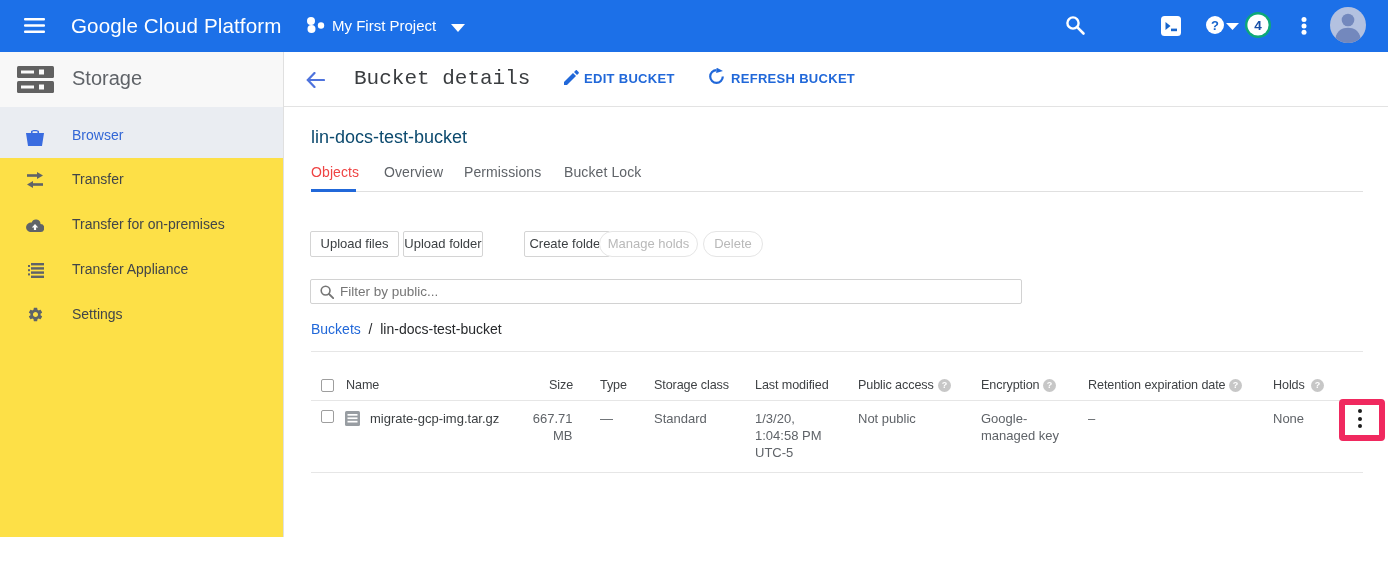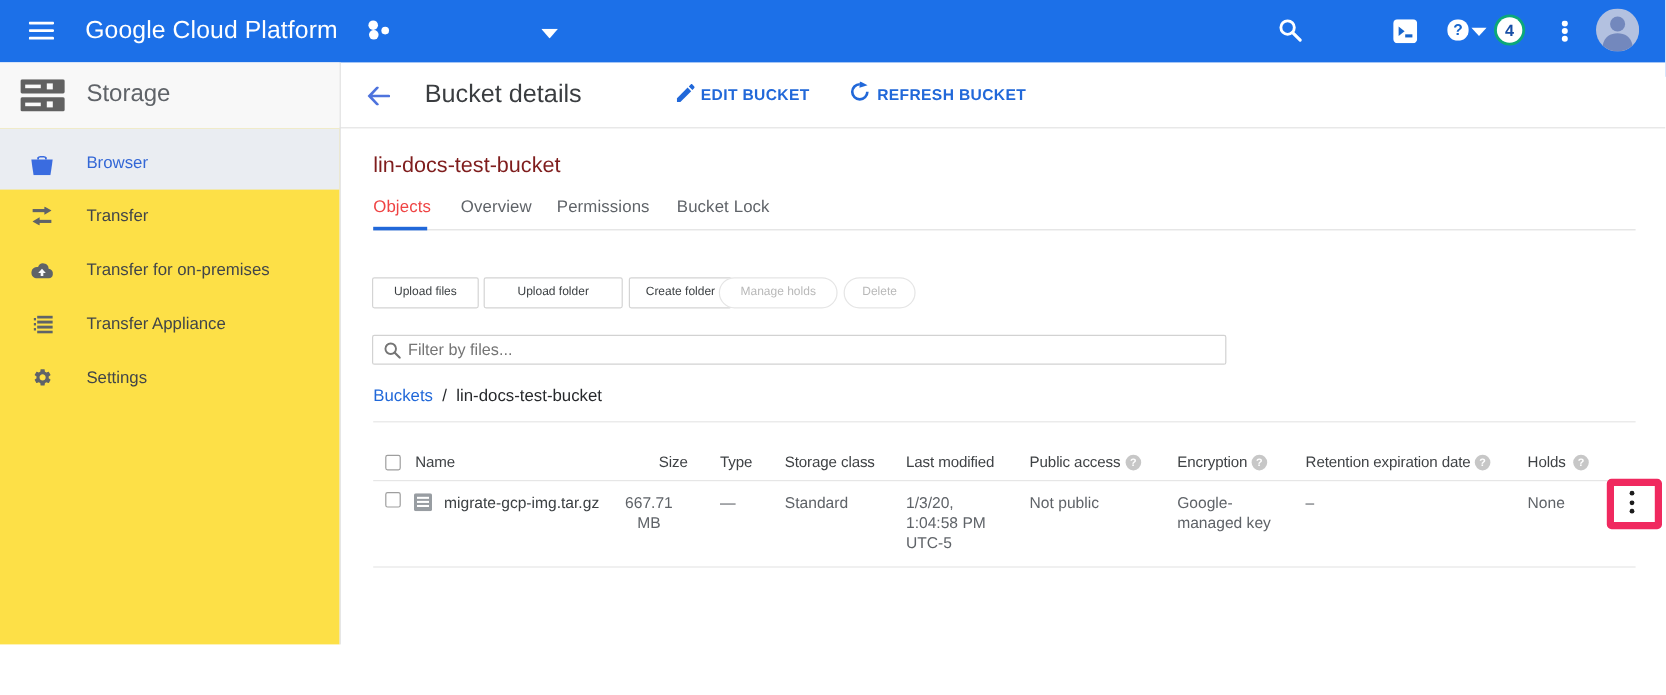--- a/index.html
+++ b/index.html
@@ -7,34 +7,34 @@
 #app { position:relative; width:1388px; height:579px; overflow:hidden; background:#fff; }
 .abs { position:absolute; }
 
 #topbar { position:absolute; left:0; top:0; width:1388px; height:64px; background:#1c70e8; }
 #logo { position:absolute; left:71px; top:0; height:52px; line-height:52px; font-size:20.6px; color:#fff; letter-spacing:0.1px; }
 #proj { position:absolute; left:332px; top:0; height:52px; line-height:52px; font-size:15px; color:#fff; }
 
 #band2 { position:absolute; left:0; top:52px; width:1388px; height:55px; background:#fff; border-bottom:1px solid #e3e3e3; }
 #band2-left { position:absolute; left:0; top:0; width:283px; height:55px; background:#f8f8f8; }
 #storage-t { position:absolute; left:72px; top:0; height:55px; line-height:53px; font-size:20px; color:#5f6368; }
-#bucketdetails { position:absolute; left:354px; top:0; height:55px; line-height:53px; font-size:21px; color:#3a3d40; }
+#bucketdetails { position:absolute; left:354px; top:0; height:55px; line-height:53px; font-size:21px; color:#3a3d40;font-family:Liberation Mono, monospace; }
 .actbtn { position:absolute; top:0; height:65px; line-height:54px; font-size:13px; font-weight:bold; color:#2168d9; letter-spacing:0.3px; }
 
 #sidebar { position:absolute; left:0; top:107px; width:283px; height:430px; background:#fde047; }
 #vline { position:absolute; left:283px; top:52px; width:1px; height:485px; background:#e0e0e0; }
 .navrow { position:absolute; left:0; width:283px; height:45px; }
 .navrow .lbl { position:absolute; left:72px; top:0; height:45px; line-height:45px; font-size:14px; color:#414549; }
 #nav-browser { top:0px; height:51px; background:#eaedf2; }
 #nav-browser .lbl { color:#3367d6; }
-#bname { position:absolute; left:311px; top:127px; font-size:18px; color:#7f1d1d; }
+#bname { position:absolute; left:311px; top:127px; font-size:18px; color:#0c4a6e; }
 .tab { position:absolute; top:160px; height:24px; line-height:24px; font-size:14px; color:#5f6368; letter-spacing:0.1px; }
 #tabrule { position:absolute; left:311px; top:191px; width:1052px; height:1px; background:#e0e0e0; }
 #tabsel { position:absolute; left:311px; top:189px; width:45px; height:3px; background:#2168d9; }
-.btn { position:absolute; top:231px; height:26px; background:#fff; border:1px solid #d4d4d4; border-radius:2px; font-size:10px; color:#3c4043; text-align:center; line-height:24px; }
+.btn { position:absolute; top:231px; height:26px; background:#fff; border:1px solid #d4d4d4; border-radius:2px; font-size:13px; color:#3c4043; text-align:center; line-height:24px; }
 .btn.dis { color:#b9b9b9; border-color:#e5e5e5;border-radius:13px; }
 #filter { position:absolute; left:310px; top:279px; width:712px; height:25px; border:1px solid #d2d2d2; border-radius:2px; background:#fff; }
 #filter span { position:absolute; left:29px; top:0; height:23px; line-height:23px; font-size:13.5px; color:#757575; }
 #crumb { position:absolute; left:311px; top:321px; font-size:14px; color:#27292c; }
 #crumb a { color:#2168d9; text-decoration:none; }
 
 .hline { position:absolute; left:311px; width:1052px; height:1px; background:#e6e6e6; }
 .cb { position:absolute; width:13px; height:13px; border:1px solid #9e9e9e; border-radius:2px; background:#fff; }
 .th { position:absolute; top:378px; height:15px; line-height:15px; font-size:12.6px; color:#3f4245; letter-spacing:-0.1px; }
 .td { position:absolute; font-size:13px; color:#5f6368; line-height:17px; }
@@ -52,20 +52,21 @@
       <rect x="0" y="0" width="21" height="2.4" rx="1" fill="#fff"></rect>
       <rect x="0" y="6.3" width="21" height="2.4" rx="1" fill="#fff"></rect>
       <rect x="0" y="12.6" width="21" height="2.4" rx="1" fill="#fff"></rect>
     </svg>
     <div id="logo">Google Cloud Platform</div>
     <svg class="abs" style="left:304px;top:14px" width="22" height="22" viewBox="0 0 22 22">
       <circle cx="7" cy="7" r="4" fill="#fff"></circle>
       <circle cx="7.5" cy="15" r="4" fill="#fff"></circle>
       <circle cx="17" cy="11.5" r="3.2" fill="#fff"></circle>
     </svg>
+    <div id="proj">My First Project</div>
     <svg class="abs" style="left:451px;top:24px" width="14" height="8" viewBox="0 0 14 8">
         <path d="M0 0 L14 0 L7 8 Z" fill="#fff"></path>
       </svg>
 
     <svg class="abs" style="left:1064px;top:14px" width="22" height="22" viewBox="0 0 22 22">
       <circle cx="9" cy="9" r="5.6" fill="none" stroke="#fff" stroke-width="2.4"></circle>
       <line x1="13.2" y1="13.2" x2="19.5" y2="19.5" stroke="#fff" stroke-width="2.6" stroke-linecap="round"></line>
     </svg>
 
     <svg class="abs" style="left:1161px;top:16px" width="20" height="20" viewBox="0 0 20 20">
@@ -181,31 +182,31 @@
 
   <div id="bname">lin-docs-test-bucket</div>
   <div class="tab" style="left:311px;color:#ef4444">Objects</div>
   <div class="tab" style="left:384px">Overview</div>
   <div class="tab" style="left:464px">Permissions</div>
   <div class="tab" style="left:564px">Bucket Lock</div>
   <div id="tabrule"></div>
   <div id="tabsel"></div>
 
   <div class="btn" style="left:310px;width:89px">Upload files</div>
-  <div class="btn" style="left:403px;width:116px">Upload folder</div>
+  <div class="btn" style="left:403px;width:80px">Upload folder</div>
   <div class="btn" style="left:524px;width:86px">Create folder</div>
   <div class="btn dis" style="left:599px;width:99px">Manage holds</div>
   <div class="btn dis" style="left:703px;width:60px">Delete</div>
 
   <div id="filter">
     <svg class="abs" style="left:9px;top:5px" width="14" height="14" viewBox="0 0 14 14">
       <circle cx="5.6" cy="5.6" r="4.4" fill="none" stroke="#757575" stroke-width="1.6"></circle>
       <line x1="9" y1="9" x2="13.2" y2="13.2" stroke="#757575" stroke-width="1.8" stroke-linecap="round"></line>
     </svg>
-    <span>Filter by files...</span>
+    <span>Filter by public...</span>
   </div>
 
   <div id="crumb"><a>Buckets</a>&nbsp; / &nbsp;lin-docs-test-bucket</div>
 
   <div class="hline" style="top:351px"></div>
   <div class="hline" style="top:400px"></div>
   <div class="hline" style="top:472px"></div>
 
   <div class="cb" style="left:321px;top:379px"></div>
   <div class="th" style="left:346px">Name</div>
@@ -223,21 +224,21 @@
   <div class="help" style="left:1311px">?</div>
 
   <div class="cb" style="left:321px;top:410px"></div>
   <svg class="abs" style="left:345px;top:411px" width="15" height="15" viewBox="0 0 15 15">
     <rect x="0" y="0" width="15" height="15" rx="1.5" fill="#989da2"></rect>
     <rect x="2.5" y="3" width="10" height="1.7" fill="#fff"></rect>
     <rect x="2.5" y="6.4" width="10" height="1.7" fill="#fff"></rect>
     <rect x="2.5" y="9.8" width="10" height="1.7" fill="#fff"></rect>
   </svg>
   <div class="td" style="left:370px;top:410px;color:#3c4043">migrate-gcp-img.tar.gz</div>
-  <div class="td" style="left:509px;top:410px;width:63.5px;text-align:center">667.71<br>MB</div>
+  <div class="td" style="left:509px;top:410px;width:63.5px;text-align:right">667.71<br>MB</div>
   <div class="td" style="left:600px;top:410px">—</div>
   <div class="td" style="left:654px;top:410px">Standard</div>
   <div class="td" style="left:755px;top:410px">1/3/20,<br>1:04:58 PM<br>UTC-5</div>
   <div class="td" style="left:858px;top:410px">Not public</div>
   <div class="td" style="left:981px;top:410px">Google-<br>managed key</div>
   <div class="td" style="left:1088px;top:410px">–</div>
   <div class="td" style="left:1273px;top:410px">None</div>
 
   <div class="dot3" style="left:1358px;top:409px"></div>
   <div class="dot3" style="left:1358px;top:416.5px"></div>

